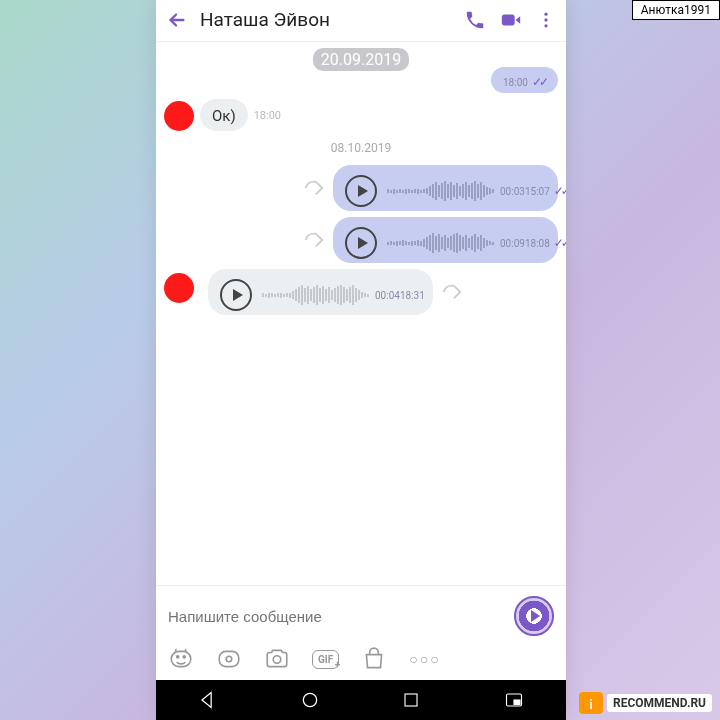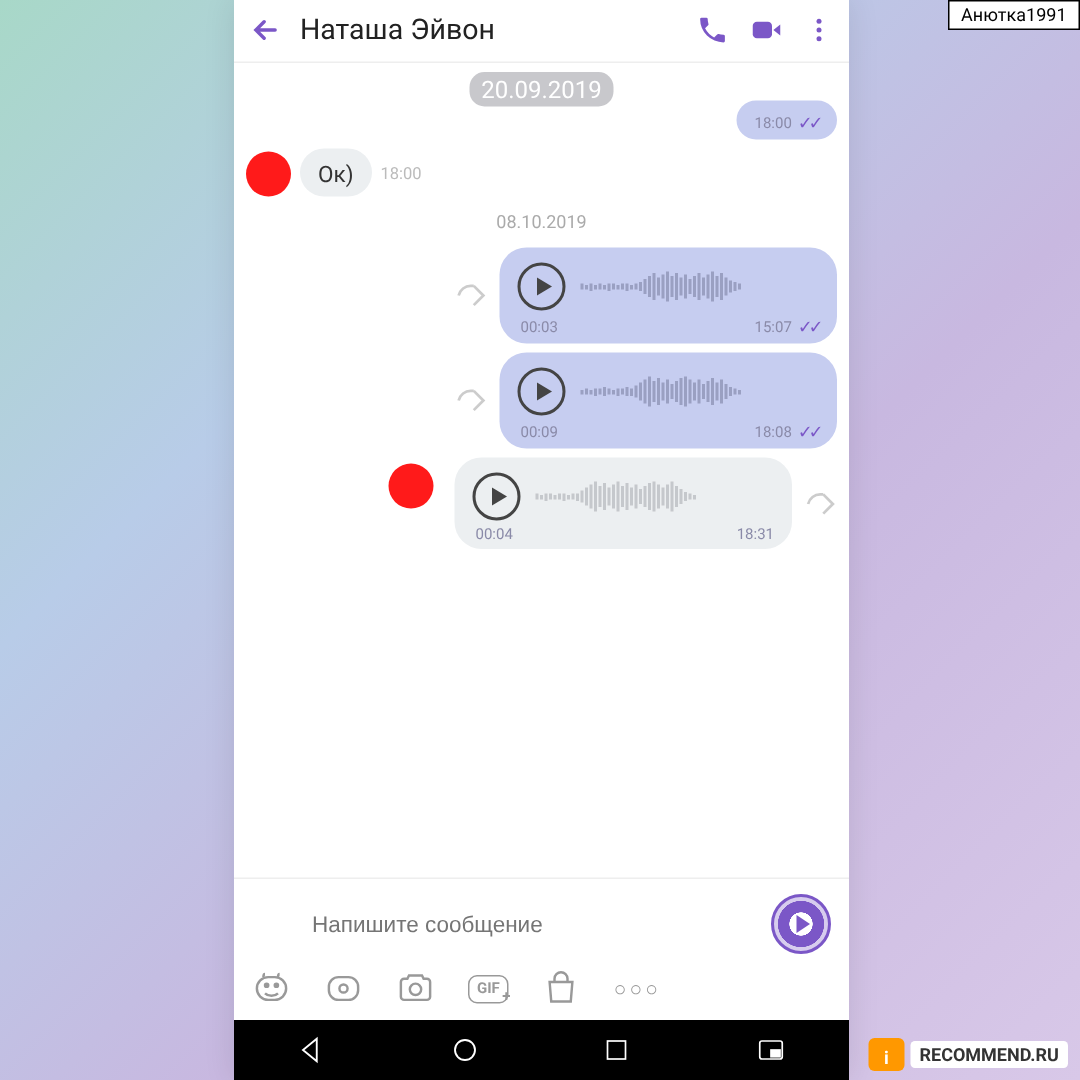--- a/index.html
+++ b/index.html
@@ -66,47 +66,47 @@
     max-width: 260px; padding: 8px 12px 4px 12px; border-radius: 18px;
     position: relative;
   }
   .bubble.out { background: #c6cdf0; color: #333; }
   .bubble.in { background: #eceff1; color: #333; }
   .bubble .msg { font-size: 15px; margin-bottom: 2px; }
   .bubble .meta { display: flex; justify-content: flex-end; align-items: center; gap: 4px; font-size: 10px; color: #8a8aa8; }
   .in-time { font-size: 11px; color: #bbb; margin-left: 6px; align-self: center; }
   .ticks { color: #7b57c7; letter-spacing: -3px; font-size: 12px; }
   .date-overlap { text-align: center; margin-top: 2px; margin-bottom: -4px; position: relative; z-index: 2; }
-  .voice-row { display: flex; align-items: center; gap: 8px; margin-bottom: 6px; justify-content: flex-end; }
+  .voice-row { display: flex; align-items: center; gap: 8px; margin-bottom: 6px; }
   .voice-row.out { justify-content: flex-end; }
   .fwd { color: #ccc; }
   .voice {
     width: 225px; padding: 10px 12px 4px 12px; border-radius: 18px;
-    display: flex; flex-direction: column; gap: 4px;
+    display: flex; flex-direction: row; gap: 4px;
   }
   .voice.out { background: #c6cdf0; }
   .voice.in { background: #eceff1; }
   .voice-top { display: flex; align-items: center; gap: 10px; }
   .play {
     width: 32px; height: 32px; border-radius: 50%; border: 2px solid #444;
     display: flex; align-items: center; justify-content: center; flex-shrink: 0;
   }
   .play::after {
     content: ""; border-left: 10px solid #444; border-top: 6px solid transparent;
     border-bottom: 6px solid transparent; margin-left: 3px;
   }
   .wave { flex: 1; display: flex; align-items: center; gap: 1px; height: 24px; }
   .wave span { width: 2px; background: #9aa0c2; display: inline-block; }
   .voice.in .wave span { background: #c5c8cc; }
   .voice .meta { display: flex; justify-content: space-between; align-items: center; font-size: 10px; color: #8a8aa8; padding-left: 2px; }
   .voice .meta .right { display: flex; align-items: center; gap: 4px; }
   .composer {
     border-top: 1px solid #eee; padding: 10px 12px 8px 12px;
   }
-  .composer .input-row { display: flex; align-items: center; gap: 14px; margin-left: 40px; }
+  .composer .input-row { display: flex; align-items: center; gap: 14px; }
   .composer input {
     flex: 1; border: none; font-size: 15px; color: #999; outline: none;
   }
   .send {
     width: 40px; height: 40px; border-radius: 50%;
     background: radial-gradient(circle, #fff 30%, #7b57c7 31%, #7b57c7 60%, rgba(123,87,199,0.3) 61%);
     border: 2px solid #7b57c7;
     display: flex; align-items: center; justify-content: center;
     position: relative;
   }

